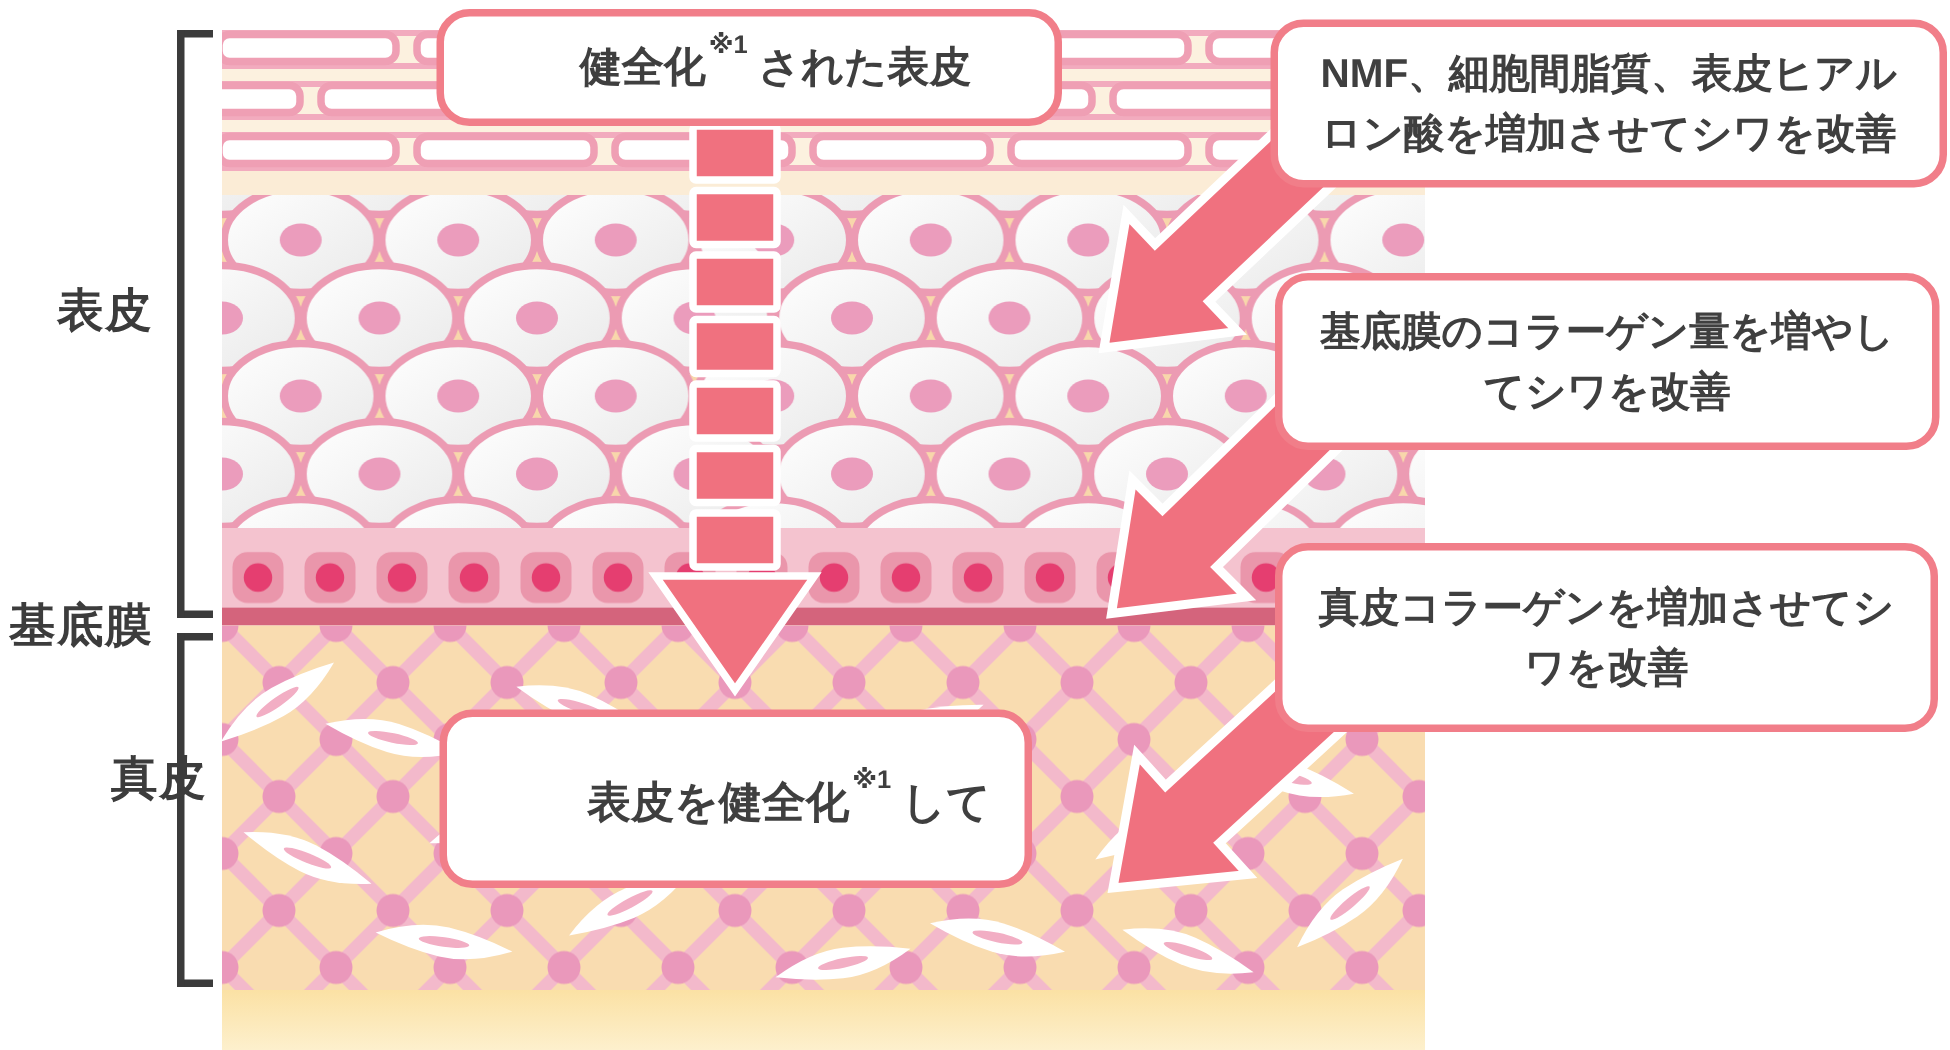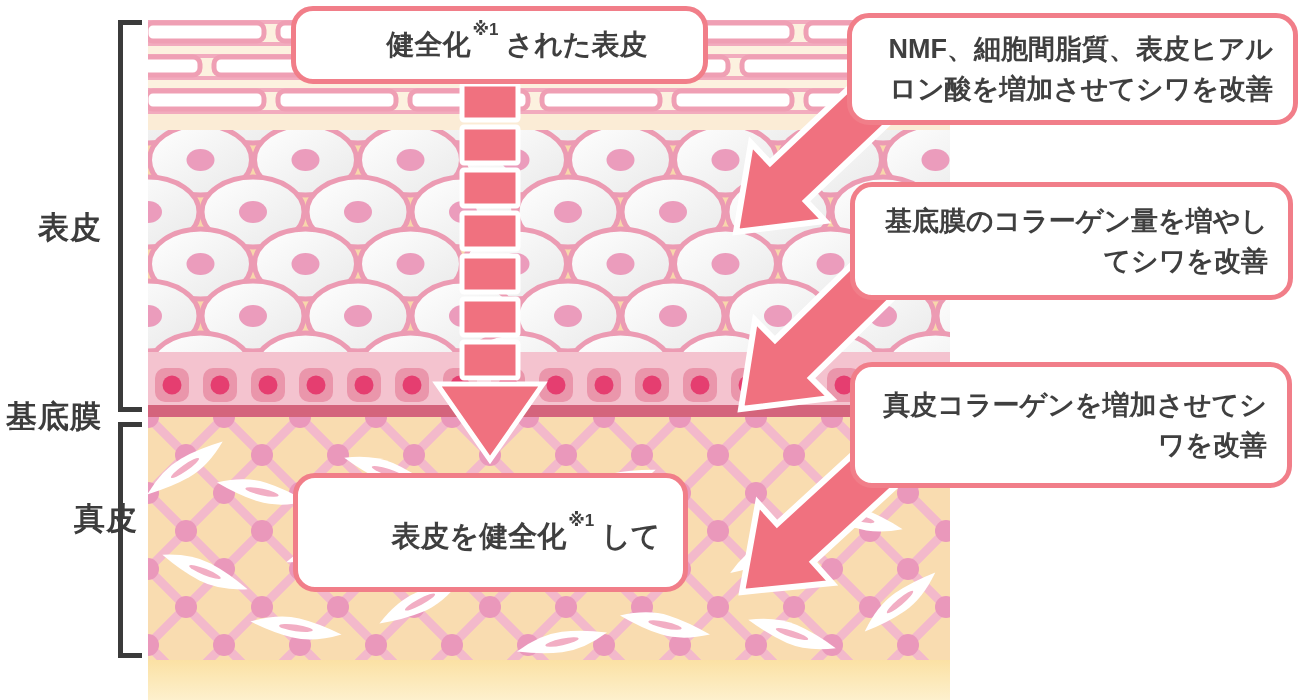--- a/index.html
+++ b/index.html
@@ -12,21 +12,21 @@
              border-left: 5px solid #3b3b3b; border-top: 5px solid #3b3b3b; border-bottom: 5px solid #3b3b3b; }
   .side-label { position: absolute; left: 0; width: 102px; text-align: right;
                 font-size: 31px; font-weight: 600; color: #3c3c3c; letter-spacing: 1px; white-space: nowrap; }
 
   
   .callout { position: absolute; background: #ffffff; border: 5px solid #f17e89;
              border-radius: 22px; display: flex; align-items: center; z-index: 30; }
   .callout .txt { width: 100%; font-weight: 600; color: #3f3f3f; }
   .callout.center .txt { text-align: center; margin-left: 35px; }
   .callout.left-text { padding: 6px 20px; }
-  .callout.left-text .txt { text-align: right; font-size: 27px; line-height: 40px; }
+  .callout.left-text .txt { text-align: center; font-size: 27px; line-height: 40px; }
   .c-top .txt { font-size: 28px; }
   .c-bottom .txt { font-size: 29px; line-height: 44px; }
   sup.ref { font-size: 17px; position: relative; top: -9px; margin: 0 7px 0 2px; font-weight: 600; }
 
   svg { position: absolute; display: block; }
 </style>
 </head>
 <body>
 
 <div id="stage">
@@ -204,21 +204,21 @@
     <g fill="#f0717f" stroke="#ffffff" stroke-width="6" stroke-linejoin="miter">
       <polygon points="898,114 806,201 825,221 736,232 751,143 770,163 862,76"></polygon>
       <polygon points="900,291 811,378 831,398 741,409 755,320 775,340 864,253"></polygon>
       <polygon points="898,484 813,562 832,583 742,592 758,503 777,524 862,446"></polygon>
     </g>
   </svg>
 
   <div class="bracket" style="top:20px; height:392px;"></div>
   <div class="bracket" style="top:422px; height:236px;"></div>
 
-  <div class="side-label" style="top:207px;">表皮</div>
+  <div class="side-label" style="top:186px;">表皮</div>
   <div class="side-label" style="top:396px;">基底膜</div>
   <div class="side-label" style="top:498px;margin-left:36px;">真皮</div>
 
   <div class="callout center c-top" style="left:291px; top:6px; width:417px; height:78px;">
     <div class="txt">
       <span>健全化</span><sup class="ref">※1</sup><span>された表皮</span>
     </div>
   </div>
 
   <div class="callout left-text" style="left:847px; top:13px; width:451px; height:112px;">

